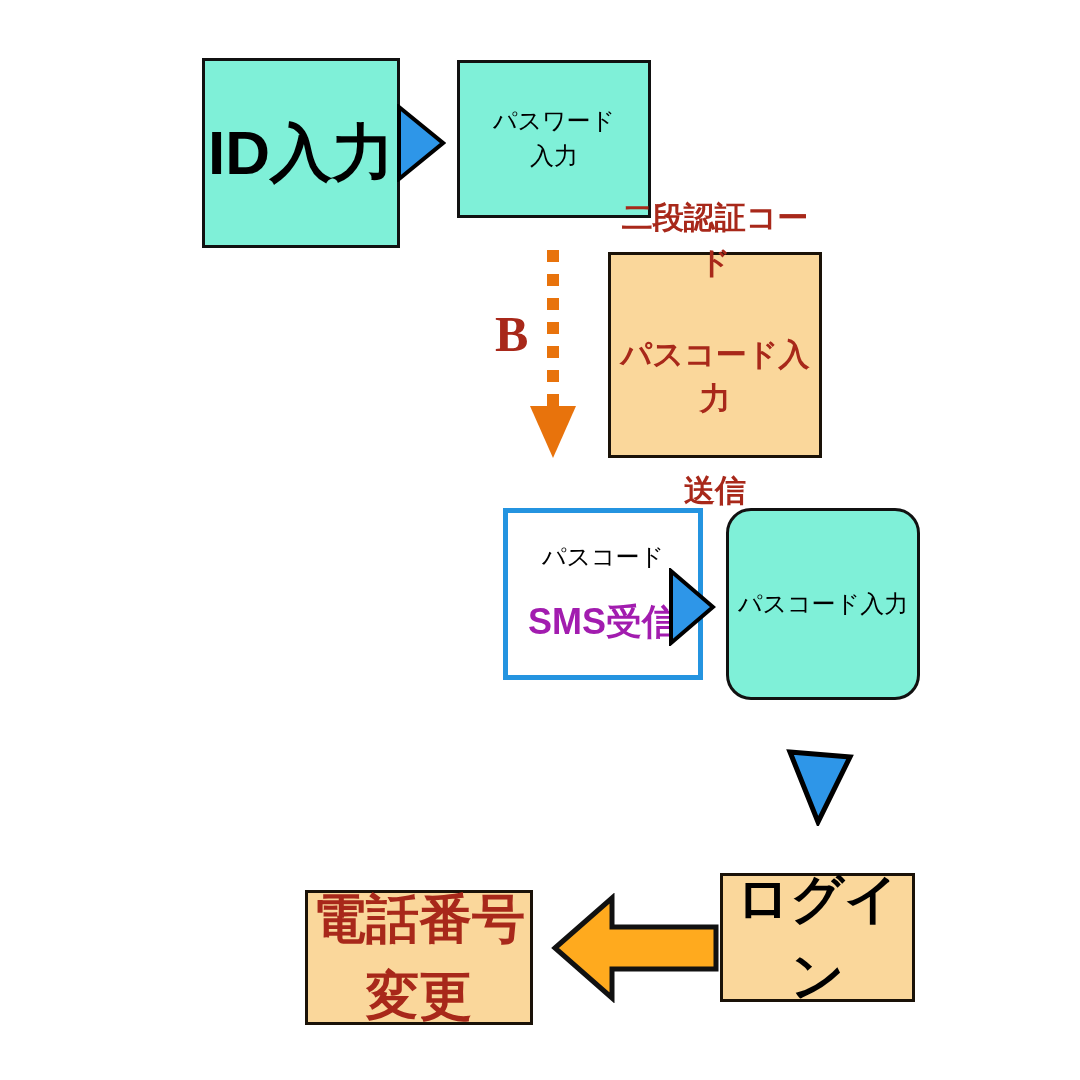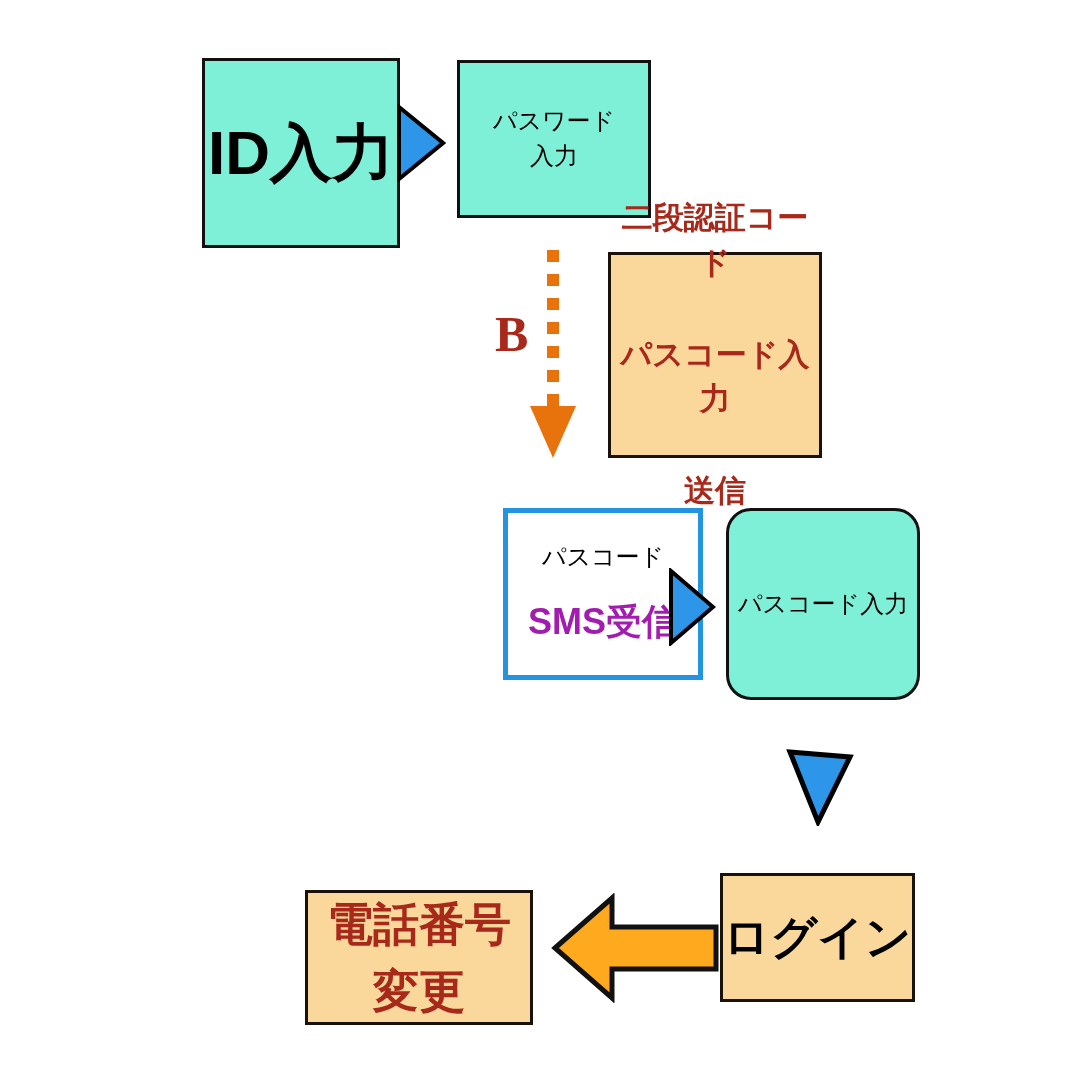--- a/index.html
+++ b/index.html
@@ -44,21 +44,21 @@
 
   
   .box-white-blue {
     background: #ffffff;
     border: 5px solid #2494E0;
     color: #000000;
   }
 
   
   .t-huge   { font-size: 62px; font-weight: 700; letter-spacing: 0px; }
-  .t-big    { font-size: 46px; font-weight: 700; }
+  .t-big    { font-size: 53px; font-weight: 700; }
   .t-mid    { font-size: 24px; font-weight: 400; }
   .t-mid-b  { font-size: 36px; font-weight: 700; }
   .t-small  { font-size: 31px; font-weight: 700; }
   .t-line   { display: block; }
   .dark-red  { color: #a21caf; }
   .black-text{ color: #000000; }
 
   
   .tri {
     position: absolute;

